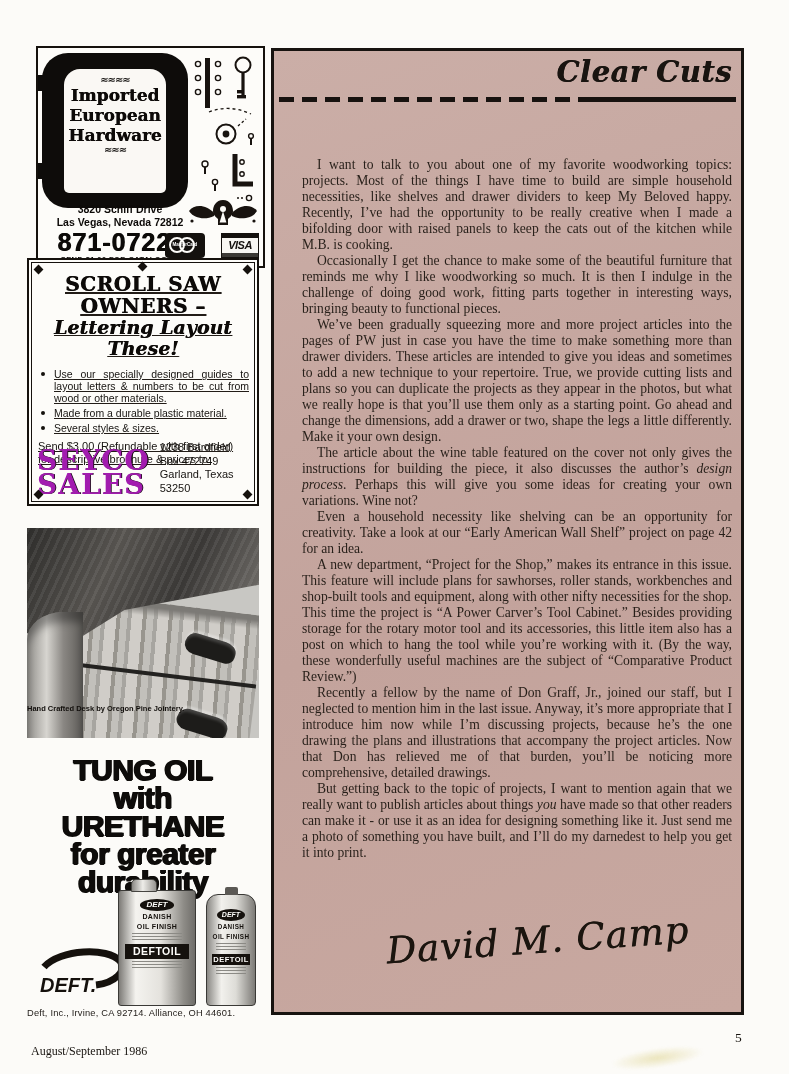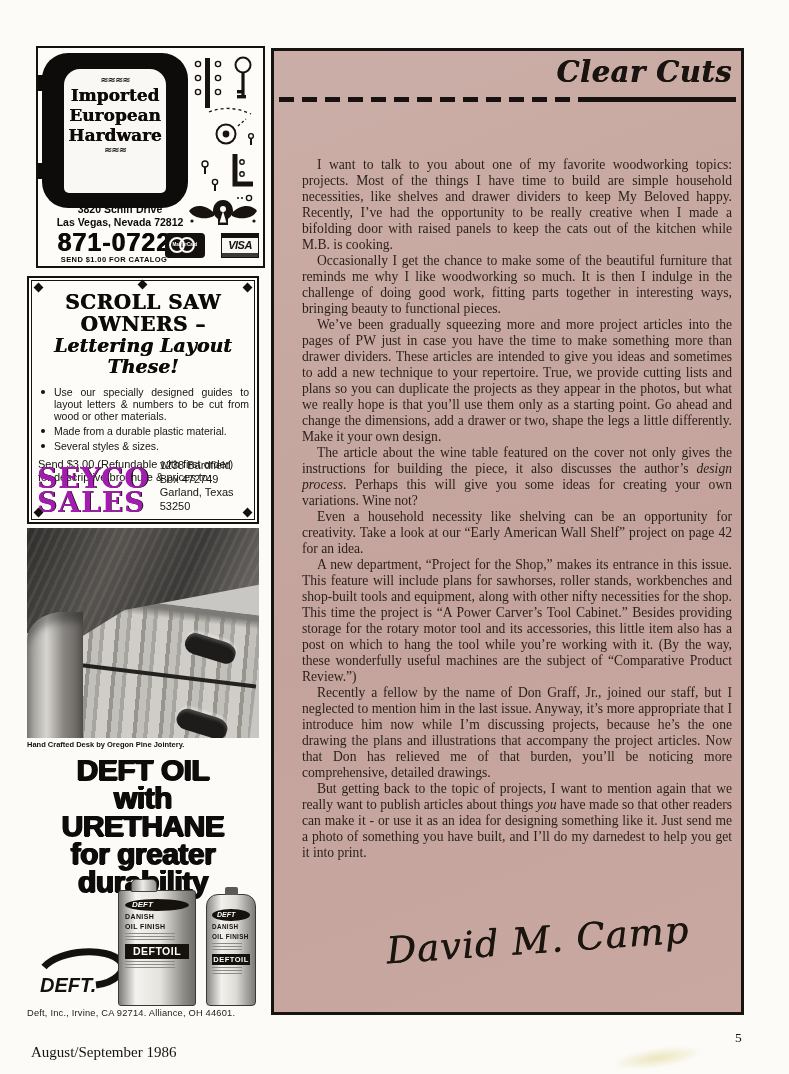--- a/index.html
+++ b/index.html
@@ -22,21 +22,21 @@
   .cards { position:absolute; right:4px; bottom:8px; display:flex; gap:16px; }
   .mc { position:relative; width:40px; height:25px; background:#14110e; border-radius:4px; }
   .mc i { position:absolute; top:4px; width:16px; height:16px; border:2px solid #fdfcf9; border-radius:50%; }
   .mc .c1{left:4px;} .mc .c2{left:14px;}
   .mc-t { position:absolute; left:0; right:0; top:9px; text-align:center; font:bold 4.5px "Liberation Sans", sans-serif; color:#fff; }
   .visa { position:relative; width:38px; height:25px; background:#f8f7f3; border:1px solid #14110e; text-align:center; }
   .visa .bar { position:absolute; left:0; right:0; height:4px; background:#14110e; }
   .visa .bt{top:0;} .visa .bb{bottom:0; background:#3c3a36;}
   .visa-t { font:bold italic 11px/23px "Liberation Sans", sans-serif; color:#14110e; letter-spacing:-.5px; }
 
-  .ad2 { position:absolute; left:27px; top:276px; width:232px; height:248px; border:2px solid #15110d; background:#fdfcf9; }
+  .ad2 { position:absolute; left:27px; top:258px; width:232px; height:248px; border:2px solid #15110d; background:#fdfcf9;text-decoration:underline; }
   .ad2::before { content:""; position:absolute; inset:2px; border:1px solid #15110d; pointer-events:none; }
   .orn-c { position:absolute; width:7px; height:7px; background:#15110d; transform:rotate(45deg); z-index:2; }
   .oc1{left:6px;top:6px;} .oc2{right:6px;top:6px;} .oc3{left:50%;top:3px;margin-left:-4px;} .oc4{left:6px;bottom:6px;} .oc5{right:6px;bottom:6px;}
   .ad2-title { margin-top:13px; text-align:center; font-family:"DejaVu Serif", serif; font-weight:bold; font-size:20px; line-height:22px; letter-spacing:.5px; color:#0d0a08; text-shadow:.6px 0 0 #0d0a08; }
   .ad2-sub { text-align:center; font-family:"DejaVu Serif", serif; font-weight:bold; font-style:italic; font-size:19px; line-height:21px; color:#0d0a08; text-shadow:.4px 0 0 #0d0a08; }
   .ad2 ul { list-style:none; margin:9px 8px 0 10px; }
   .ad2 li { position:relative; padding-left:15px; font:10.5px/12px "Liberation Sans", sans-serif; color:#161310; margin-bottom:3px; text-align:justify; }
   .ad2 li i { position:absolute; left:2px; top:4px; width:4px; height:4px; background:#15110d; border-radius:50%; }
   .ad2-offer { margin:6px 8px 0 9px; font:11px/13px "Liberation Sans", sans-serif; color:#161310; }
   .seyco-row { position:absolute; left:8px; right:8px; bottom:7px; display:flex; align-items:flex-end; }
@@ -45,29 +45,29 @@
 
   
   .photo { position:absolute; left:27px; top:528px; width:232px; height:210px; background:#c8c7c3; overflow:hidden; }
   .ph-top { position:absolute; inset:0; background:repeating-linear-gradient(115deg, rgba(255,255,255,.07) 0 3px, transparent 3px 8px), linear-gradient(115deg,#2e2d2b 0%,#56534f 30%,#3a3836 55%,#6a6763 78%,#454340 100%); clip-path:polygon(0 0,100% 0,100% 27%,42% 39%,13% 59%,0 50%); }
   .ph-post { position:absolute; left:0; top:40%; width:24%; height:62%; background:linear-gradient(90deg,#8f8d89,#d7d5d0 35%,#8a8783 65%,#5e5c58); border-top-left-radius:36px 28px; box-shadow:inset 0 10px 8px rgba(0,0,0,.35); }
   .ph-front { position:absolute; left:21%; top:31%; width:82%; height:75%; transform:rotate(7deg); transform-origin:left top; background:linear-gradient(180deg,#7c7a76 0 5px, rgba(0,0,0,0) 14px), repeating-linear-gradient(88deg,#c2c0bb 0 7px,#a7a5a0 7px 11px,#d0cdc8 11px 22px,#98958e 22px 26px); }
   .ph-line { position:absolute; left:0; width:100%; height:4px; background:#232220; }
   .pl1{top:44%;} .pl2{top:92%;}
   .ph-handle { position:absolute; width:52px; height:21px; background:#1d1c1a; border-radius:14px 18px 12px 16px/16px 14px 12px 14px; transform:rotate(10deg); box-shadow:0 -3px 2px rgba(255,255,255,.3), inset 0 3px 3px rgba(255,255,255,.18); }
   .hd1{right:13%; top:18%;} .hd2{right:12%; top:66%;}
-  .caption { position:absolute; left:27px; top:740px; width:232px; font:bold 7.5px "Liberation Sans", sans-serif; color:#120f0c; }
+  .caption { position:absolute; left:27px; top:704px; width:232px; font:bold 7.5px "Liberation Sans", sans-serif; color:#120f0c; }
 
   
   .tung-line { position:relative; text-align:center; font-family:"Liberation Sans", sans-serif; font-weight:bold; font-size:30px; line-height:28px; letter-spacing:-.5px; color:#0e0c0a; text-shadow:.9px 0 0 #0e0c0a,-.9px 0 0 #0e0c0a,0 .5px 0 #0e0c0a; }
   .tung { position:absolute; left:27px; top:756px; width:232px; }
   .deft-logo { position:absolute; left:30px; top:945px; }
   .can { position:absolute; left:118px; top:890px; width:78px; height:116px; background:linear-gradient(90deg,#7d7b77,#f4f3ef 22%,#e4e2dd 55%,#8e8c87 85%,#6f6d69); border:1px solid #3a3936; border-radius:3px; }
   .can-cap { position:absolute; top:-12px; left:12px; width:26px; height:13px; background:linear-gradient(90deg,#8a8884,#eeede9 45%,#979591); border:1px solid #454440; border-radius:5px 5px 0 0; }
-  .can-label { position:absolute; inset:8px 6px 5px 6px; display:flex; flex-direction:column; gap:2px; }
+  .can-label { position:absolute; inset:8px 6px 5px 6px; display:flex; flex-direction:column; align-items:center; gap:2px; }
   .brand-pill { background:#15110d; color:#fdfcf9; font:bold italic 8px/10px "Liberation Sans", sans-serif; padding:1px 7px; border-radius:50%; }
   .lab-sm { font:bold 7px/8px "Liberation Sans", sans-serif; letter-spacing:.4px; color:#15110d; }
   .fake-lines { width:78%; height:9px; background:repeating-linear-gradient(180deg,#8b8a85 0 1px, transparent 1px 3px); }
   .name-band { display:block; width:100%; background:#15110d; color:#fdfcf9; text-align:center; font:bold 10.5px/15px "Liberation Sans", sans-serif; letter-spacing:.5px; }
   .spray { position:absolute; left:206px; top:894px; width:50px; height:112px; background:linear-gradient(90deg,#8a8884,#f2f1ed 30%,#dddcd7 60%,#7c7a76); border:1px solid #3a3936; border-radius:12px 12px 4px 4px; }
   .spray::before { content:""; position:absolute; top:-8px; left:18px; width:13px; height:8px; background:#5b5955; border-radius:2px 2px 0 0; }
   .spray .can-label { inset:14px 5px 5px 5px; }
   .spray .brand-pill { font-size:7px; padding:1px 5px; }
   .spray .lab-sm { font-size:6.3px; }
   .spray .name-band { font-size:7.5px; line-height:11px; }
@@ -76,21 +76,21 @@
   
   .panel { position:absolute; left:271px; top:48px; width:473px; height:967px; border:3px solid #171310; background:linear-gradient(160deg,#cbaea7,#c3a39c 55%,#c8a8a0); }
   .cc-title { position:absolute; top:4px; right:9px; font-family:"DejaVu Serif", serif; font-weight:bold; font-style:italic; font-size:29px; color:#191410; letter-spacing:.5px; text-shadow:.4px 0 0 #191410; }
   .cc-dash { position:absolute; top:46px; left:5px; right:5px; height:5px; background:repeating-linear-gradient(90deg,#17120f 0 15px, rgba(0,0,0,0) 15px 23px); }
   .cc-solid { position:absolute; top:46px; right:5px; width:152px; height:5px; background:#17120f; }
   .cc-body { position:absolute; top:106px; left:28px; width:430px; font-family:"Liberation Serif", serif; font-size:13.6px; line-height:16px; color:#271f19; text-align:justify; }
   .cc-body p { text-indent:15px; }
   .cc-sign { position:absolute; top:868px; right:52px; font-family:"DejaVu Serif", serif; font-style:italic; font-size:37px; color:#1b150f; transform:rotate(-4deg); letter-spacing:1px; text-shadow:.5px 0 0 #1b150f; }
 
   
-  .foot-date { position:absolute; left:31px; top:1044px; font-family:"Liberation Serif", serif; font-size:15px; color:#17130f; }
+  .foot-date { position:absolute; left:31px; top:1044px; font-family:"Liberation Serif", serif; font-size:12px; color:#17130f; }
   .foot-num { position:absolute; left:735px; top:1030px; font-family:"Liberation Serif", serif; font-size:13.5px; color:#17130f; }
   .smudge { position:absolute; left:610px; top:1048px; width:95px; height:20px; background:radial-gradient(ellipse at center,#e7dfae 0%, rgba(231,223,174,0) 70%); transform:rotate(-8deg); filter:blur(1px); opacity:.8; }
 </style>
 </head>
 <body>
 
 <div class="page">
 
   <aside>
 
@@ -205,21 +205,21 @@
         <div class="ph-line pl2"></div>
         <div class="ph-handle hd1"></div>
         <div class="ph-handle hd2"></div>
       </div>
       <div class="ph-top"></div>
       <div class="ph-post"></div>
     </figure>
     <div class="caption">Hand Crafted Desk by Oregon Pine Jointery.</div>
 
     <div class="tung">
-      <div class="tung-line">DEFT OIL</div>
+      <div class="tung-line">TUNG OIL</div>
       <div class="tung-line">with</div>
       <div class="tung-line">URETHANE</div>
       <div class="tung-line">for greater</div>
       <div class="tung-line">durability</div>
     </div>
     <svg class="deft-logo" width="100" height="56" viewBox="0 0 100 56">
       <path d="M14 22 C30 4 78 2 90 16 C98 26 84 38 66 40" stroke="#15110d" stroke-width="7" fill="none"></path>
       <text x="10" y="47" font-family="Liberation Sans, sans-serif" font-size="20" font-style="italic" font-weight="bold" fill="#15110d">DEFT.</text>
     </svg>
     <div class="can">

